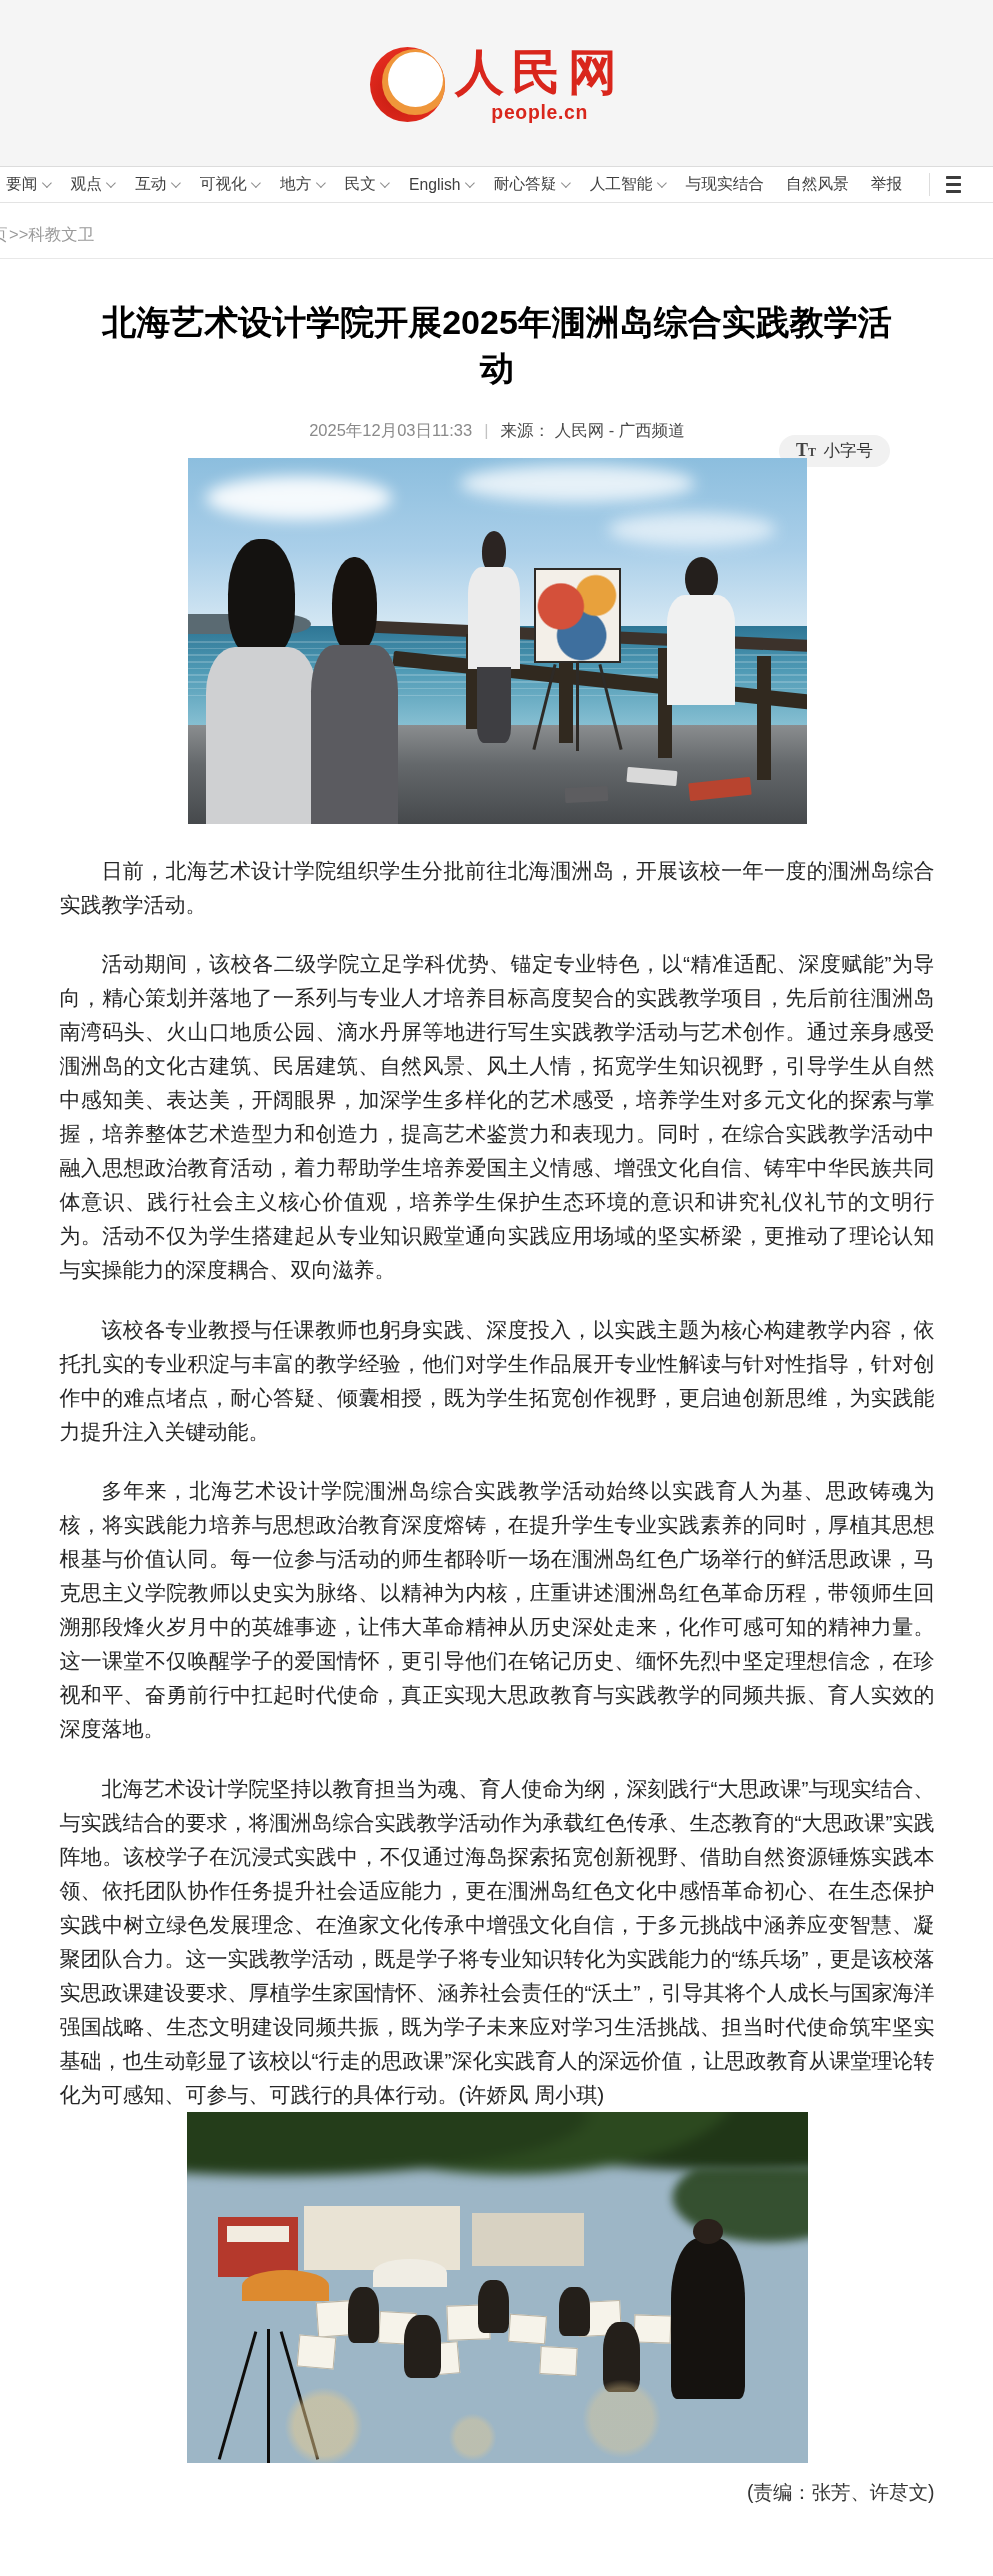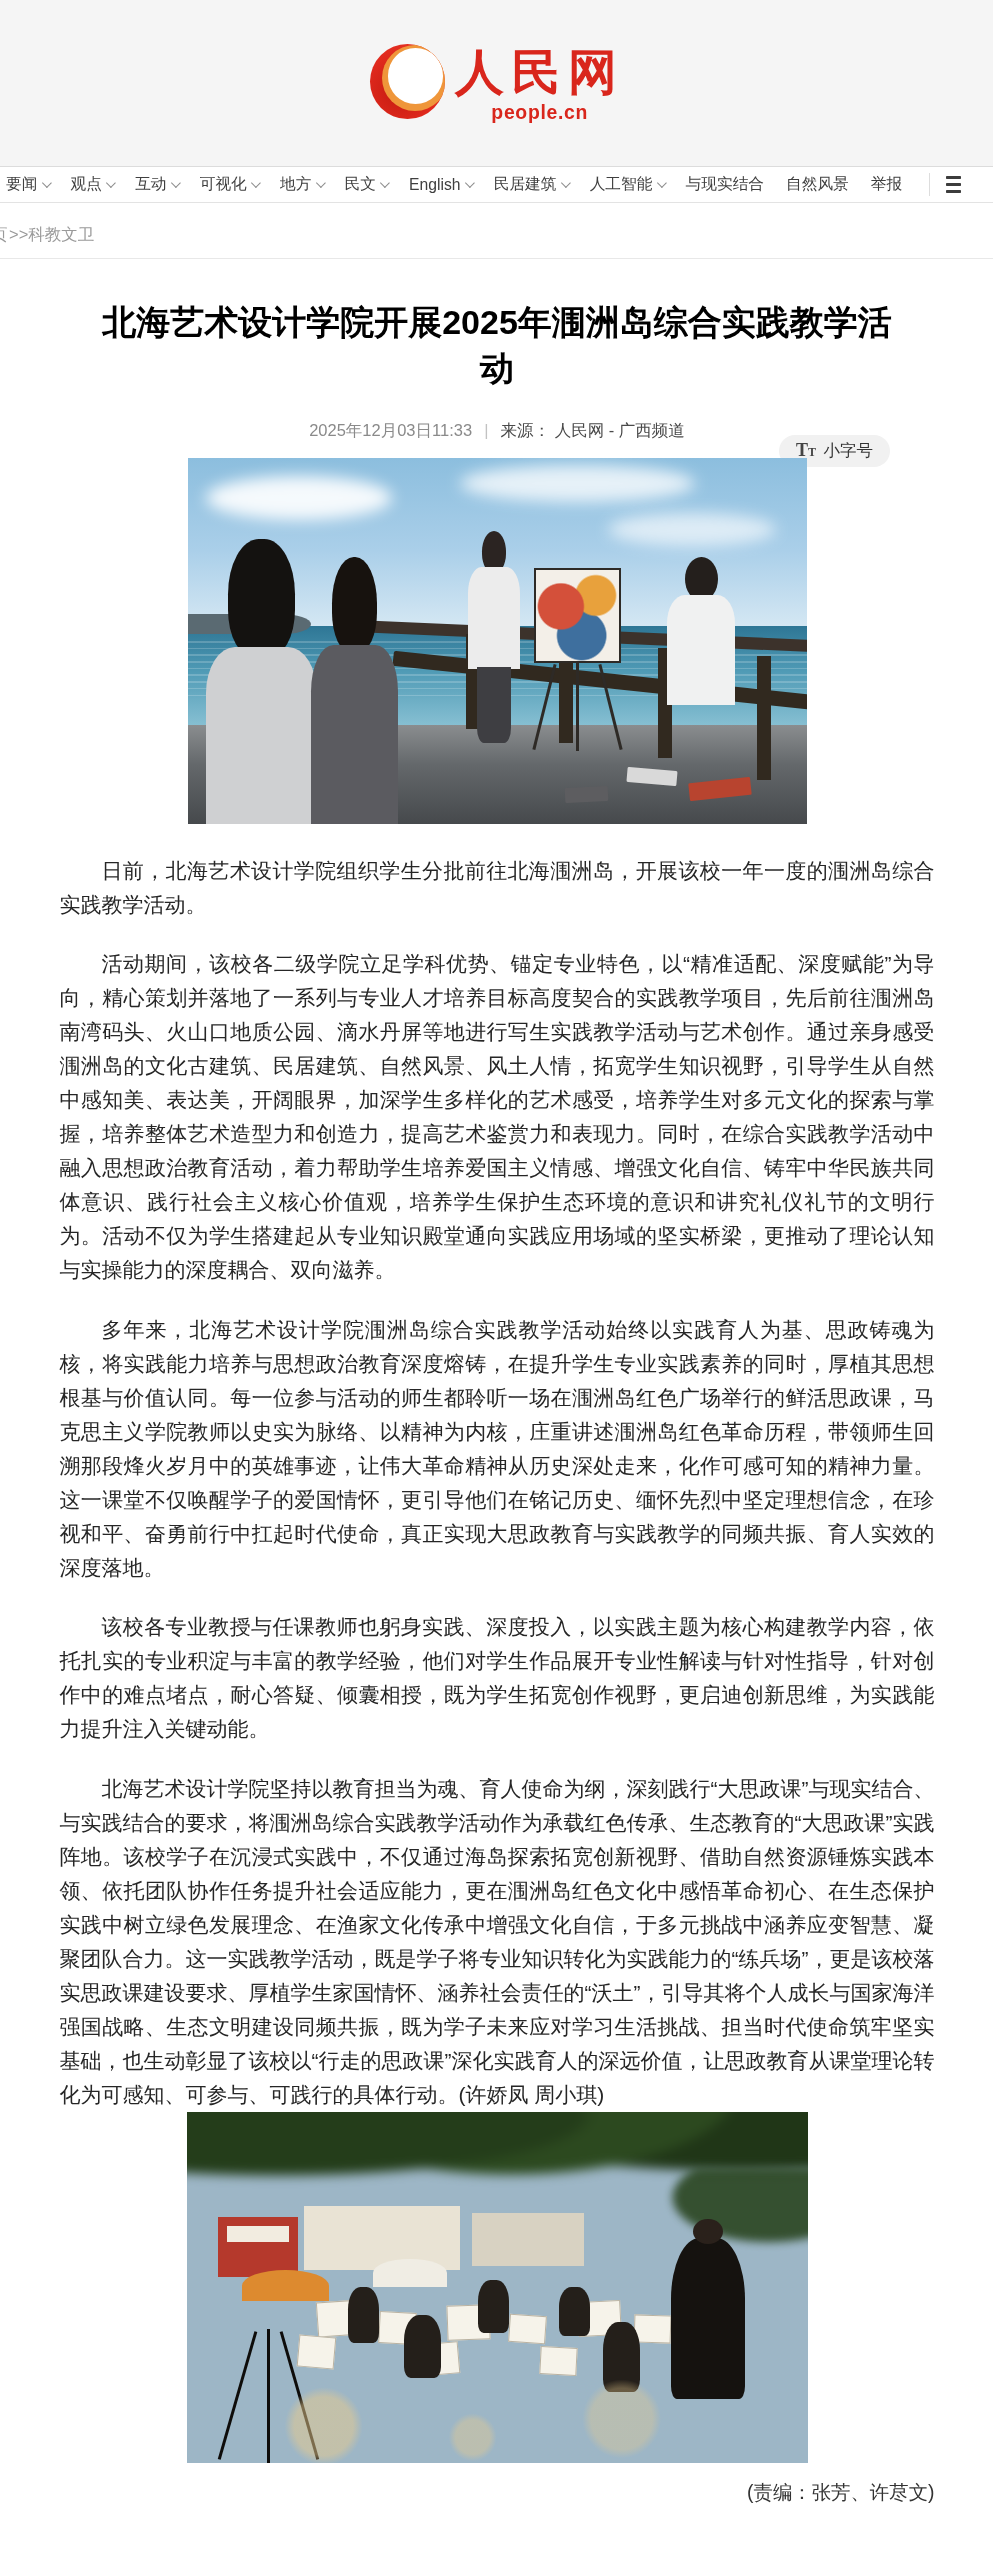--- a/index.html
+++ b/index.html
@@ -1,21 +1,21 @@
 <!DOCTYPE html>
 <html style="font-size:12px"><head>
 <meta charset="utf-8">
 <style>
   * { box-sizing: border-box; margin: 0; padding: 0; }
   html,body { background:#fff; }
   body { width:994px; margin:0 auto; font-family:"Liberation Sans", sans-serif; color:#262626; overflow-x:hidden; }
 
   
   .top-header { background:#f5f5f5; height:166px; display:flex; align-items:center; justify-content:center; }
-  .logo { display:flex; align-items:flex-start; gap:10.5px; cursor:pointer; }
+  .logo { display:flex; align-items:flex-end; gap:10.5px; cursor:pointer; }
   .logo-ball { position:relative; width:75px; height:75px; border-radius:50%;
     background:radial-gradient(circle at 40% 62%, #c21a10 0%, #e0291d 55%, #e8382a 100%); overflow:hidden; }
   .logo-ball .cres { position:absolute; left:16%; top:2%; width:88%; height:88%; border-radius:50%; background:#ef9б3a; background:#ef963a; }
   .logo-ball .inner { position:absolute; left:24%; top:6%; width:74%; height:74%; border-radius:50%; background:#fff; }
   .logo-text { display:flex; flex-direction:column; align-items:center; line-height:1; padding-top:4.5px; }
   .logo-cn { font-size:49px; font-weight:bold; color:#d9261c; letter-spacing:7.5px; font-family:"Liberation Serif", serif; }
   .logo-en { font-size:19.4px; font-weight:bold; color:#d9261c; letter-spacing:0.7px; margin-top:6px; }
 
   
   .nav { background:#fff; border-top:0.7px solid #dcdcdc; border-bottom:0.7px solid #e3e3e3; height:37px;
@@ -176,21 +176,21 @@
     </span>
   <span class="nav-item">
       <span>民文</span>
       <i class="caret"></i>
     </span>
   <span class="nav-item">
       <span>English</span>
       <i class="caret"></i>
     </span>
   <span class="nav-item">
-      <span>民居建筑</span>
+      <span>耐心答疑</span>
       <i class="caret"></i>
     </span>
   <span class="nav-item">
       <span>人工智能</span>
       <i class="caret"></i>
     </span>
   <span class="nav-item">
       <span>与现实结合</span>
     </span>
   <span class="nav-item">
@@ -269,22 +269,22 @@
         <i class="torso"></i>
       </div>
     <div class="kit k1"></div>
     <div class="kit k2"></div>
     <div class="kit k3"></div>
   </figure>
 
   <div class="body-text">
     <p>日前，北海艺术设计学院组织学生分批前往北海涠洲岛，开展该校一年一度的涠洲岛综合实践教学活动。</p>
     <p>活动期间，该校各二级学院立足学科优势、锚定专业特色，以“精准适配、深度赋能”为导向，精心策划并落地了一系列与专业人才培养目标高度契合的实践教学项目，先后前往涠洲岛南湾码头、火山口地质公园、滴水丹屏等地进行写生实践教学活动与艺术创作。通过亲身感受涠洲岛的文化古建筑、民居建筑、自然风景、风土人情，拓宽学生知识视野，引导学生从自然中感知美、表达美，开阔眼界，加深学生多样化的艺术感受，培养学生对多元文化的探索与掌握，培养整体艺术造型力和创造力，提高艺术鉴赏力和表现力。同时，在综合实践教学活动中融入思想政治教育活动，着力帮助学生培养爱国主义情感、增强文化自信、铸牢中华民族共同体意识、践行社会主义核心价值观，培养学生保护生态环境的意识和讲究礼仪礼节的文明行为。活动不仅为学生搭建起从专业知识殿堂通向实践应用场域的坚实桥梁，更推动了理论认知与实操能力的深度耦合、双向滋养。</p>
+    <p>该校各专业教授与任课教师也躬身实践、深度投入，以实践主题为核心构建教学内容，依托扎实的专业积淀与丰富的教学经验，他们对学生作品展开专业性解读与针对性指导，针对创作中的难点堵点，耐心答疑、倾囊相授，既为学生拓宽创作视野，更启迪创新思维，为实践能力提升注入关键动能。</p>
     <p>多年来，北海艺术设计学院涠洲岛综合实践教学活动始终以实践育人为基、思政铸魂为核，将实践能力培养与思想政治教育深度熔铸，在提升学生专业实践素养的同时，厚植其思想根基与价值认同。每一位参与活动的师生都聆听一场在涠洲岛红色广场举行的鲜活思政课，马克思主义学院教师以史实为脉络、以精神为内核，庄重讲述涠洲岛红色革命历程，带领师生回溯那段烽火岁月中的英雄事迹，让伟大革命精神从历史深处走来，化作可感可知的精神力量。这一课堂不仅唤醒学子的爱国情怀，更引导他们在铭记历史、缅怀先烈中坚定理想信念，在珍视和平、奋勇前行中扛起时代使命，真正实现大思政教育与实践教学的同频共振、育人实效的深度落地。</p>
-    <p>该校各专业教授与任课教师也躬身实践、深度投入，以实践主题为核心构建教学内容，依托扎实的专业积淀与丰富的教学经验，他们对学生作品展开专业性解读与针对性指导，针对创作中的难点堵点，耐心答疑、倾囊相授，既为学生拓宽创作视野，更启迪创新思维，为实践能力提升注入关键动能。</p>
     <p>北海艺术设计学院坚持以教育担当为魂、育人使命为纲，深刻践行“大思政课”与现实结合、与实践结合的要求，将涠洲岛综合实践教学活动作为承载红色传承、生态教育的“大思政课”实践阵地。该校学子在沉浸式实践中，不仅通过海岛探索拓宽创新视野、借助自然资源锤炼实践本领、依托团队协作任务提升社会适应能力，更在涠洲岛红色文化中感悟革命初心、在生态保护实践中树立绿色发展理念、在渔家文化传承中增强文化自信，于多元挑战中涵养应变智慧、凝聚团队合力。这一实践教学活动，既是学子将专业知识转化为实践能力的“练兵场”，更是该校落实思政课建设要求、厚植学生家国情怀、涵养社会责任的“沃土”，引导其将个人成长与国家海洋强国战略、生态文明建设同频共振，既为学子未来应对学习生活挑战、担当时代使命筑牢坚实基础，也生动彰显了该校以“行走的思政课”深化实践育人的深远价值，让思政教育从课堂理论转化为可感知、可参与、可践行的具体行动。(许娇凤 周小琪)</p>
   </div>
 
   <figure class="photo photo2">
     <div class="canopy"></div>
     <div class="branch"></div>
     <div class="shop">
         <i></i>
       </div>
     <div class="bldg1"></div>

